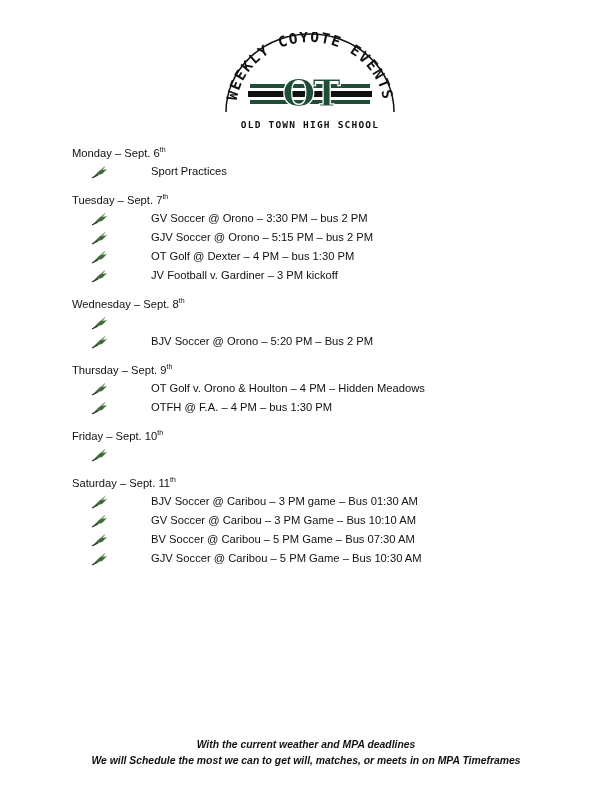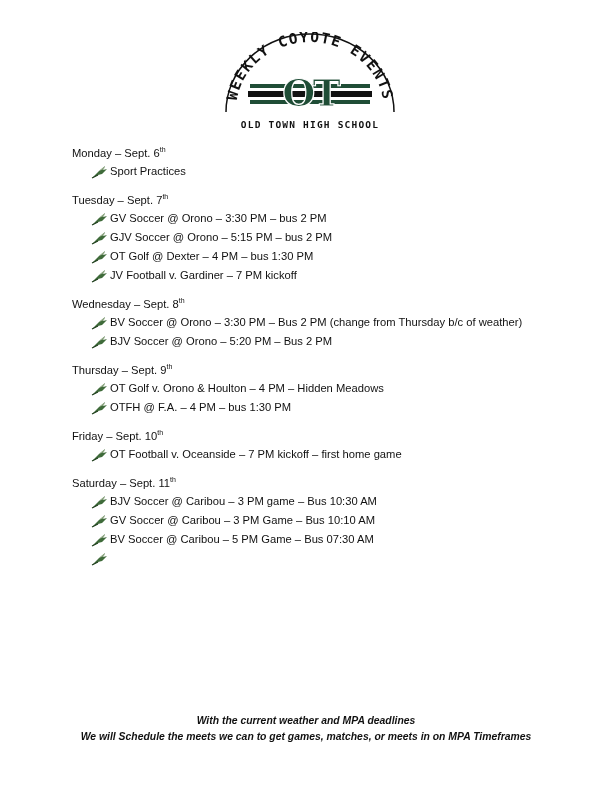--- a/index.html
+++ b/index.html
@@ -3,23 +3,23 @@
 <meta charset="utf-8">
 <style>
   html, body { margin: 0; padding: 0; background: #ffffff; }
   body { width: 612px; height: 792px; position: relative; overflow: hidden;
          font-family: "Liberation Sans", sans-serif; color: #111; }
   .logo { position: absolute; left: 222px; top: 32px; width: 176px; height: 104px; }
   .content { position: absolute; left: 72px; top: 145px; width: 500px; font-size: 11.2px; }
   .day { margin-bottom: 11px; }
   .day-title { height: 17px; line-height: 17px; }
   .day-title sup { font-size: 7px; vertical-align: 5px; line-height: 0; }
-  .event { height: 19px; line-height: 19px; display: flex; align-items: center; padding-left: 18px; }
+  .event { height: 19px; line-height: 19px; display: flex; align-items: center; padding-left: 18px; gap: 41px; }
   .event .ic { width: 18px; height: 16px; display: inline-block; margin-right: 2px; }
-  .footer { position: absolute; left: 0; width: 612px; top: 713px; text-align: center;
+  .footer { position: absolute; left: 0; width: 612px; top: 737px; text-align: center;
             font-size: 10.4px; font-weight: bold; font-style: italic; line-height: 16px; }
 </style>
 </head>
 <body>
 
 <div class="logo">
   <svg width="176" height="104" viewBox="0 0 176 104">
     <defs>
       <path id="arcPath" d="M 14 78 A 74 68 0 0 1 162 78"></path>
     </defs>
@@ -72,32 +72,31 @@
             <path d="M2 14 L8 11" stroke="#1e3d1c" stroke-width="1.2"></path>
           </svg></span>
         <span>OT Golf @ Dexter – 4 PM – bus 1:30 PM</span>
       </div>
       <div class="event">
         <span class="ic"><svg width="18" height="16" viewBox="0 0 18 16">
             <path d="M2 14 L9 7 L15 2 L13 6 L17 5 L12 10 L8 11 Z" fill="#3f6b3a"></path>
             <path d="M9 7 L15 2 L14 5 Z" fill="#9bb08f"></path>
             <path d="M2 14 L8 11" stroke="#1e3d1c" stroke-width="1.2"></path>
           </svg></span>
-        <span>JV Football v. Gardiner – 7 PM kickoff</span>
+        <span>JV Football v. Gardiner – 3 PM kickoff</span>
       </div>
     </div>
     <div class="day">
       <div class="day-title"><span>Wednesday – Sept. 8</span><sup>th</sup></div>
       <div class="event">
         <span class="ic"><svg width="18" height="16" viewBox="0 0 18 16">
             <path d="M2 14 L9 7 L15 2 L13 6 L17 5 L12 10 L8 11 Z" fill="#3f6b3a"></path>
             <path d="M9 7 L15 2 L14 5 Z" fill="#9bb08f"></path>
             <path d="M2 14 L8 11" stroke="#1e3d1c" stroke-width="1.2"></path>
           </svg></span>
-        <span>BV Soccer @ Orono – 3:30 PM – Bus 2 PM (change from Thursday b/c of weather)</span>
       </div>
       <div class="event">
         <span class="ic"><svg width="18" height="16" viewBox="0 0 18 16">
             <path d="M2 14 L9 7 L15 2 L13 6 L17 5 L12 10 L8 11 Z" fill="#3f6b3a"></path>
             <path d="M9 7 L15 2 L14 5 Z" fill="#9bb08f"></path>
             <path d="M2 14 L8 11" stroke="#1e3d1c" stroke-width="1.2"></path>
           </svg></span>
         <span>BJV Soccer @ Orono – 5:20 PM – Bus 2 PM</span>
       </div>
     </div>
@@ -121,32 +120,31 @@
       </div>
     </div>
     <div class="day">
       <div class="day-title"><span>Friday – Sept. 10</span><sup>th</sup></div>
       <div class="event">
         <span class="ic"><svg width="18" height="16" viewBox="0 0 18 16">
             <path d="M2 14 L9 7 L15 2 L13 6 L17 5 L12 10 L8 11 Z" fill="#3f6b3a"></path>
             <path d="M9 7 L15 2 L14 5 Z" fill="#9bb08f"></path>
             <path d="M2 14 L8 11" stroke="#1e3d1c" stroke-width="1.2"></path>
           </svg></span>
-        <span>OT Football v. Oceanside – 7 PM kickoff – first home game</span>
       </div>
     </div>
     <div class="day">
       <div class="day-title"><span>Saturday – Sept. 11</span><sup>th</sup></div>
       <div class="event">
         <span class="ic"><svg width="18" height="16" viewBox="0 0 18 16">
             <path d="M2 14 L9 7 L15 2 L13 6 L17 5 L12 10 L8 11 Z" fill="#3f6b3a"></path>
             <path d="M9 7 L15 2 L14 5 Z" fill="#9bb08f"></path>
             <path d="M2 14 L8 11" stroke="#1e3d1c" stroke-width="1.2"></path>
           </svg></span>
-        <span>BJV Soccer @ Caribou – 3 PM game – Bus 10:30 AM</span>
+        <span>BJV Soccer @ Caribou – 3 PM game – Bus 01:30 AM</span>
       </div>
       <div class="event">
         <span class="ic"><svg width="18" height="16" viewBox="0 0 18 16">
             <path d="M2 14 L9 7 L15 2 L13 6 L17 5 L12 10 L8 11 Z" fill="#3f6b3a"></path>
             <path d="M9 7 L15 2 L14 5 Z" fill="#9bb08f"></path>
             <path d="M2 14 L8 11" stroke="#1e3d1c" stroke-width="1.2"></path>
           </svg></span>
         <span>GV Soccer @ Caribou – 3 PM Game – Bus 10:10 AM</span>
       </div>
       <div class="event">
@@ -156,20 +154,21 @@
             <path d="M2 14 L8 11" stroke="#1e3d1c" stroke-width="1.2"></path>
           </svg></span>
         <span>BV Soccer @ Caribou – 5 PM Game – Bus 07:30 AM</span>
       </div>
       <div class="event">
         <span class="ic"><svg width="18" height="16" viewBox="0 0 18 16">
             <path d="M2 14 L9 7 L15 2 L13 6 L17 5 L12 10 L8 11 Z" fill="#3f6b3a"></path>
             <path d="M9 7 L15 2 L14 5 Z" fill="#9bb08f"></path>
             <path d="M2 14 L8 11" stroke="#1e3d1c" stroke-width="1.2"></path>
           </svg></span>
+        <span>GJV Soccer @ Caribou – 5 PM Game – Bus 10:30 AM</span>
       </div>
     </div>
   </div>
 
 <div class="footer">
   <div>With the current weather and MPA deadlines</div>
-  <div>We will Schedule the meets we can to get games, matches, or meets in on MPA Timeframes</div>
+  <div>We will Schedule the most we can to get will, matches, or meets in on MPA Timeframes</div>
 </div>
 
 </body></html>

